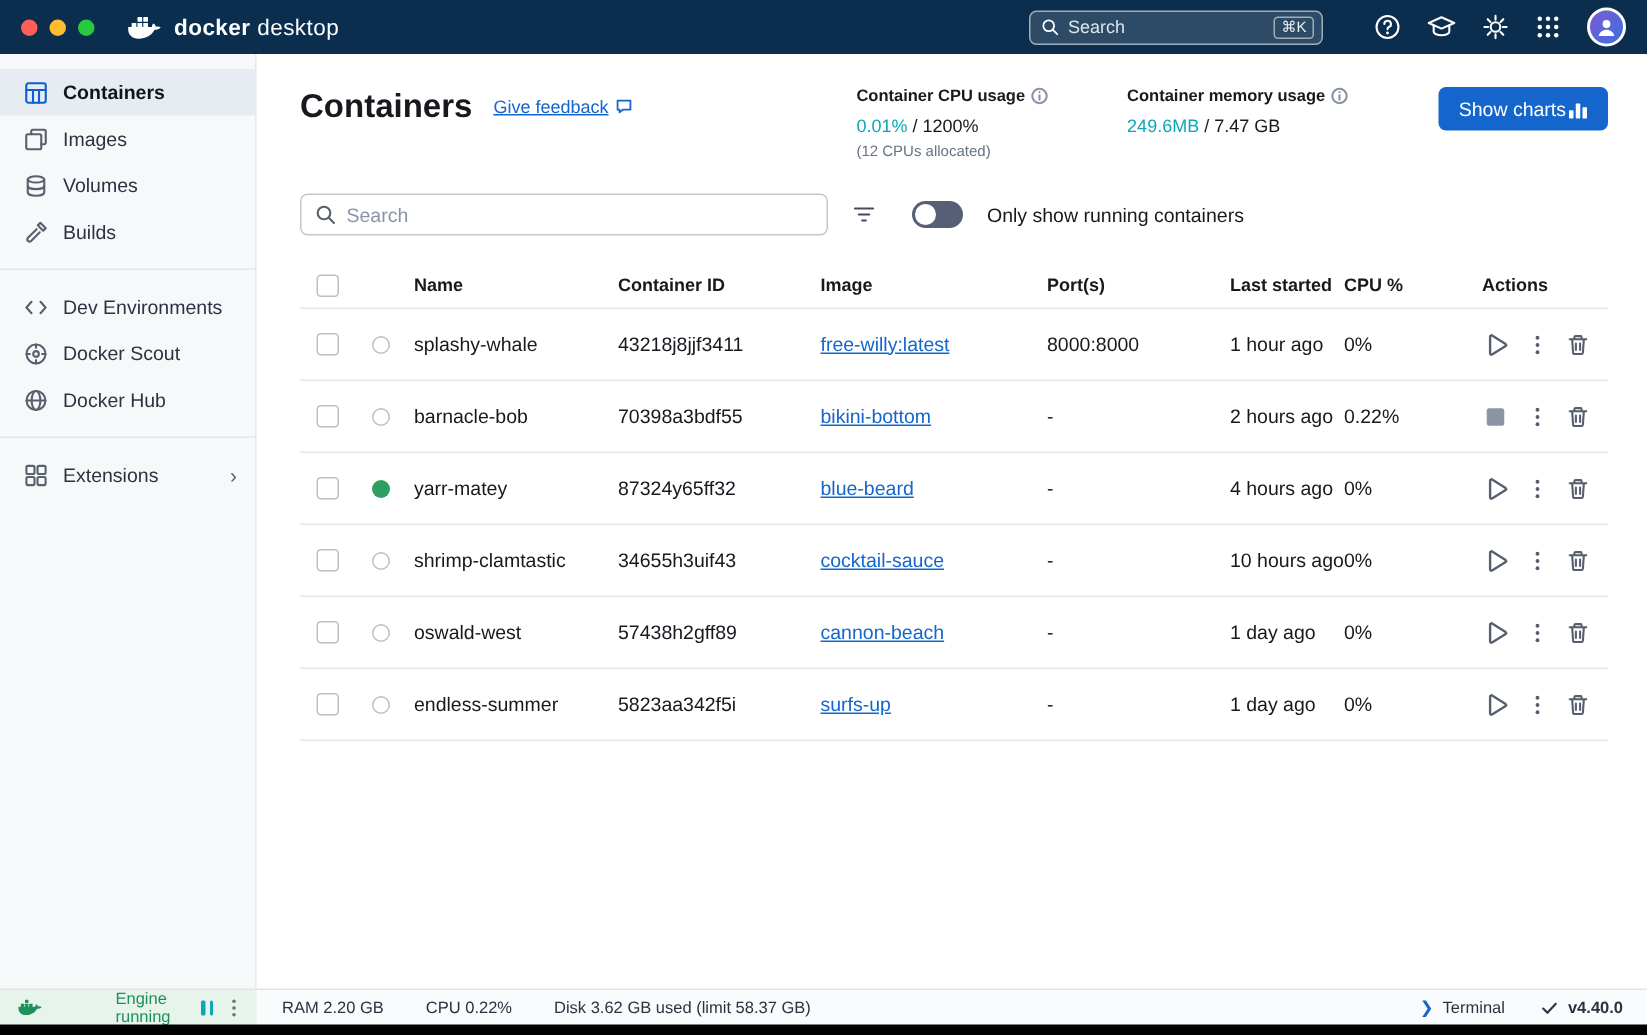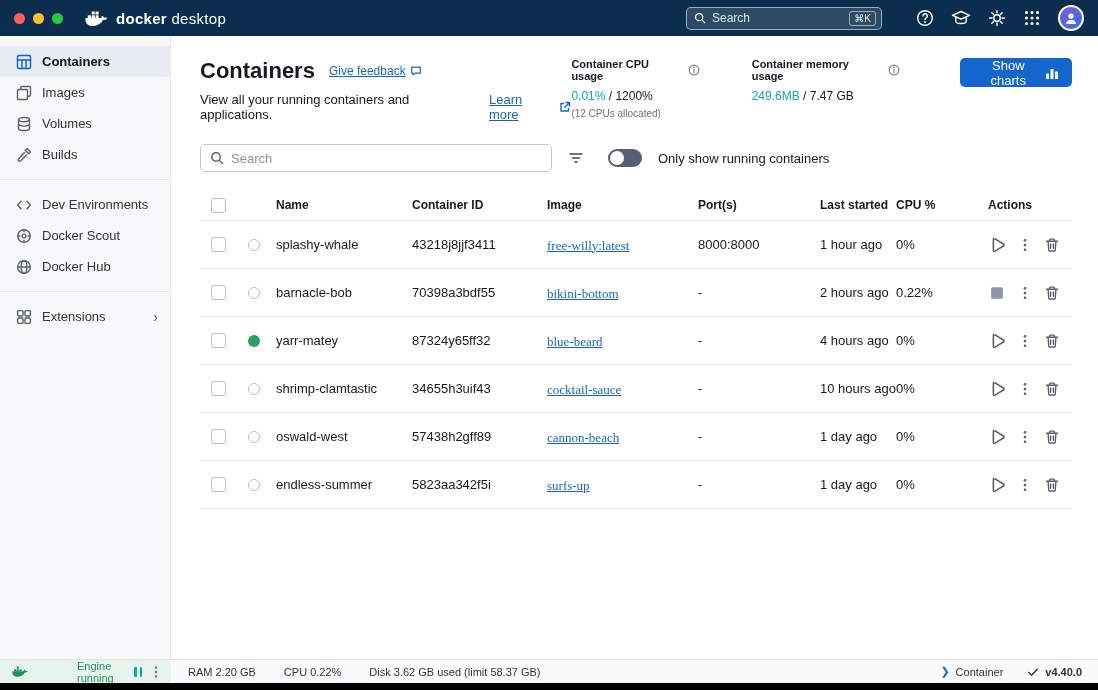--- a/index.html
+++ b/index.html
@@ -107,21 +107,21 @@
   .col { flex:none; }
   .c-check{width:48px; padding-left:11px; display:flex;}
   .c-status{width:28px; display:flex;}
   .c-name{width:136px}.c-id{width:135px}.c-image{width:151px}
   .c-ports{width:122px}.c-last{width:76px}.c-cpu{width:92px}
   .c-actions{flex:1; display:flex; align-items:center; gap:11px;}
   .cell { font-size:13px; }
   .checkbox { width:15px; height:15px; border:1.5px solid #b9bec7; border-radius:3px; background:#fff; cursor:pointer; }
   .status-dot { width:12px; height:12px; border-radius:50%; border:1.5px solid #b8bfc9; }
   .status-dot.running { border:none; background:#2f9e63; }
-  .img-link { font-size:13px;font-family:Liberation Serif, serif; }
+  .img-link { font-size:13px; }
   .icon-btn { background:none; border:none; padding:0; cursor:pointer; color:#565f6e; display:flex; }
   .icon-btn.stop { color:#8b95a5; }
 
   
   .statusbar {
     height:24px; flex:none; display:flex; align-items:stretch; font-size:11px;
     background:#fafbfc; border-top:1px solid #e1e4e8; color:#2b3240;
   }
   .engine {
     width:171px; flex:none; background:#e6f4ec; display:flex; align-items:center;
@@ -308,29 +308,20 @@
       <div class="title-block">
         <div class="title-row">
           <h1>Containers</h1>
           <span class="link feedback">
             <span>Give feedback</span>
             <span class="ic ic12">
               <svg viewBox="0 0 14 14">
                   <path d="M2 2.5h10v7H6l-2.5 2v-2H2z"></path>
                 </svg>
             </span>
-          </span>
-        </div>
-        <div class="subtitle">
-          <span>View all your running containers and applications.</span>
-          <span class="link">Learn more</span>
-          <span class="ic ic12 link">
-            <svg viewBox="0 0 12 12">
-                <path d="M4.5 2.5H2v7.5h7.5V7.5M7 1.5h3.5V5M10.3 1.7L5.8 6.2"></path>
-              </svg>
           </span>
         </div>
       </div>
 
       <div class="stats">
         <div class="stat">
           <div class="lbl">
             <span>Container CPU usage</span>
             <span class="ic ic12">
               <svg viewBox="0 0 12 12">
@@ -638,21 +629,21 @@
     </span>
   </div>
   <div class="sb-stats">
     <span>RAM 2.20 GB</span>
     <span>CPU 0.22%</span>
     <span>Disk 3.62 GB used (limit 58.37 GB)</span>
   </div>
   <div class="sb-right">
     <span class="grp">
       <span class="term-chev">❯</span>
-      <span>Container</span>
+      <span>Terminal</span>
     </span>
     <span class="grp">
       <span class="ic ic12">
         <svg viewBox="0 0 12 12">
             <path d="M1.8 6.4l2.8 2.8 5.6-6"></path>
           </svg>
       </span>
       <span class="ver">v4.40.0</span>
     </span>
   </div>

